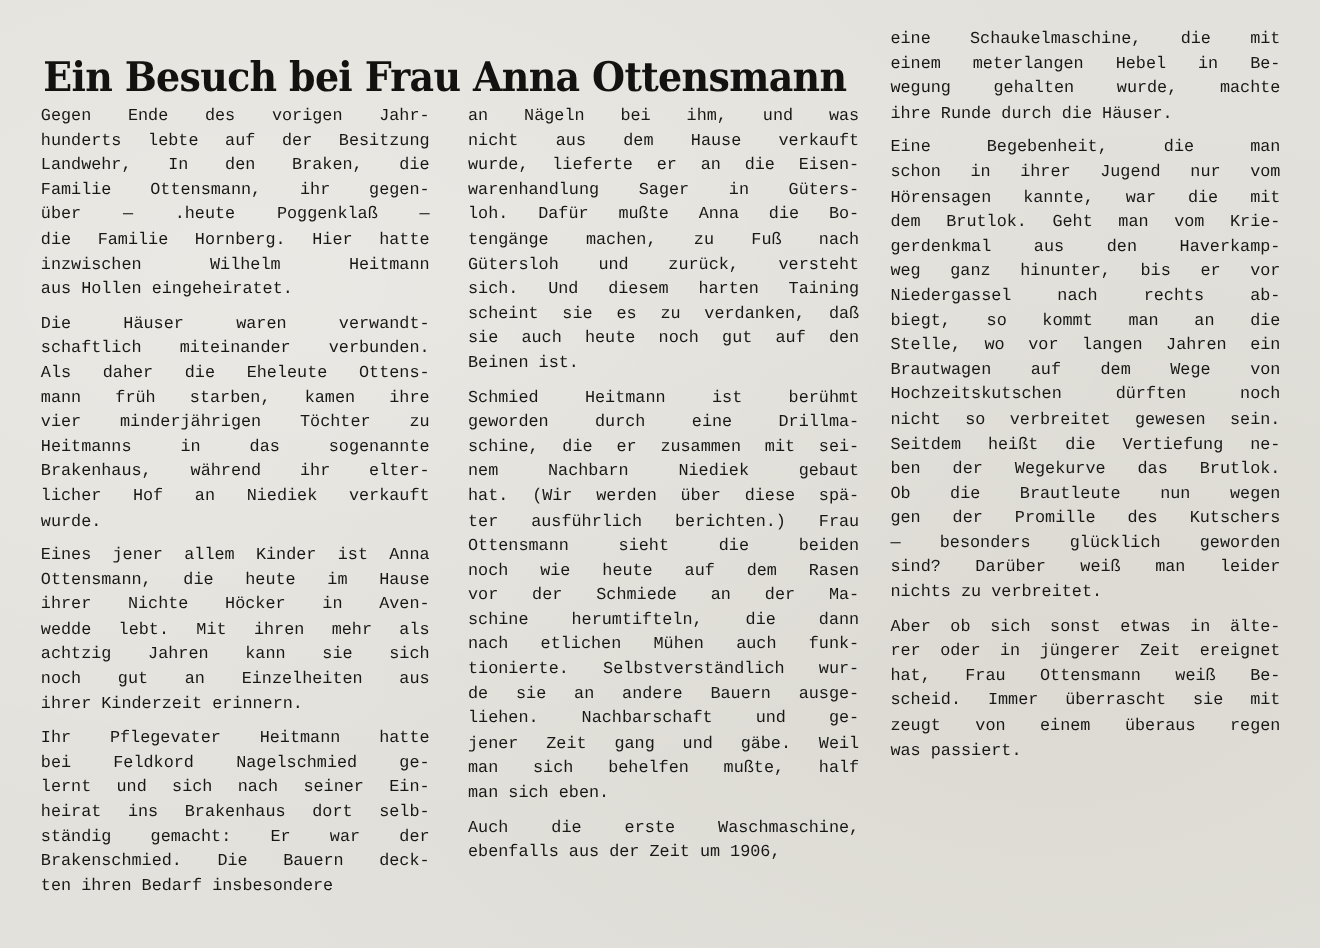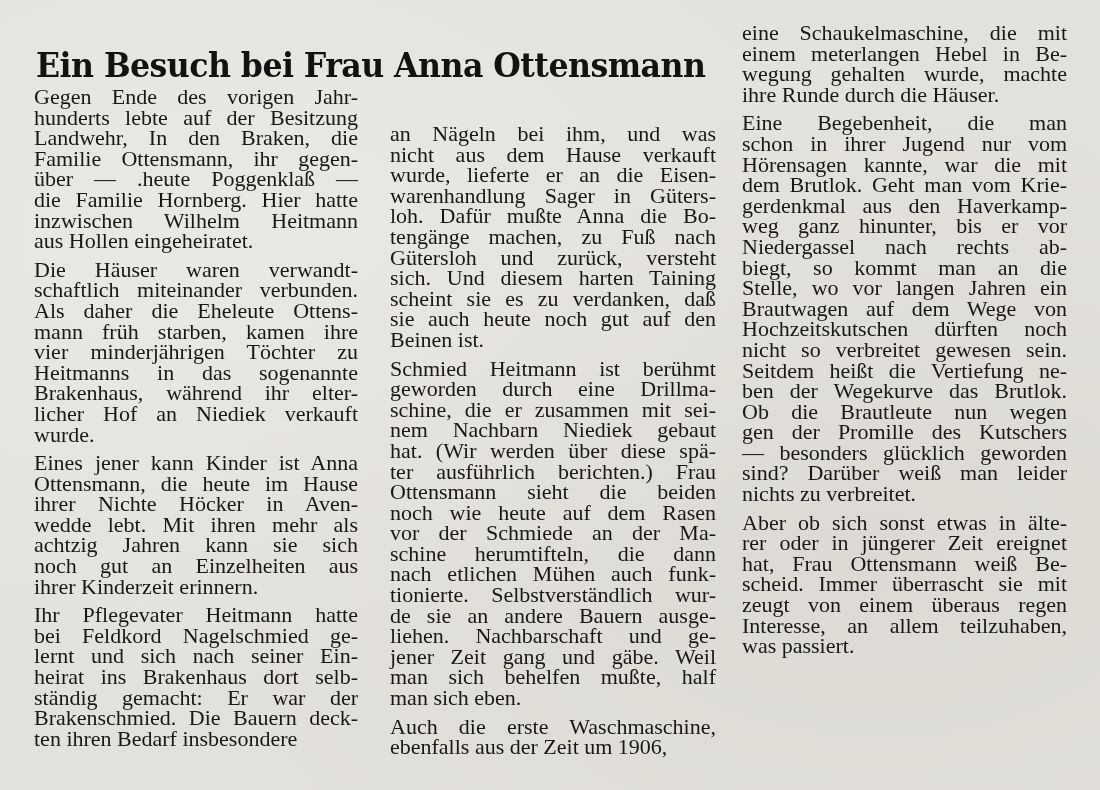--- a/index.html
+++ b/index.html
@@ -31,41 +31,41 @@
     font-size: 34px;
     font-weight: bold;
     color: #141210;
     letter-spacing: -0.6px;
     white-space: nowrap;
     transform: scaleX(0.93);
     transform-origin: left top;
   }
   .col {
     position: absolute;
-    font-family: Liberation Serif, serif;
-    font-size: 22px;
+    font-family: Liberation Mono, monospace;
+    font-size: 14px;
     line-height: 20.6px;
     color: #1a1816;
     text-align: justify;
     hyphens: manual;
   }
   .col p {
     margin: 0 0 8px 0;
   }
   .col .line {
     display: block;
     text-align: justify;
     text-align-last: justify;
     white-space: nowrap;
   }
   .col .line.last {
     text-align-last: left;
   }
   #col1 { left: 34px;  top: 87px;  width: 324px; }
-  #col2 { left: 390px; top: 87px;  width: 326px; margin-top: 37px; }
+  #col2 { left: 390px; top: 87px;  width: 326px; }
   #col3 { left: 742px; top: 23px;  width: 325px; }
 </style>
 </head>
 <body>
 
 <div class="page">
   <h1 class="headline">Ein Besuch bei Frau Anna Ottensmann</h1>
 
   <div class="col" id="col1">
       <p>
@@ -83,21 +83,21 @@
         <span class="line">schaftlich miteinander verbunden.</span>
         <span class="line">Als daher die Eheleute Ottens-</span>
         <span class="line">mann früh starben, kamen ihre</span>
         <span class="line">vier minderjährigen Töchter zu</span>
         <span class="line">Heitmanns in das sogenannte</span>
         <span class="line">Brakenhaus, während ihr elter-</span>
         <span class="line">licher Hof an Niediek verkauft</span>
         <span class="line last">wurde.</span>
       </p>
       <p>
-        <span class="line">Eines jener kann Kinder ist Anna</span>
+        <span class="line">Eines jener allem Kinder ist Anna</span>
         <span class="line">Ottensmann, die heute im Hause</span>
         <span class="line">ihrer Nichte Höcker in Aven-</span>
         <span class="line">wedde lebt. Mit ihren mehr als</span>
         <span class="line">achtzig Jahren kann sie sich</span>
         <span class="line">noch gut an Einzelheiten aus</span>
         <span class="line last">ihrer Kinderzeit erinnern.</span>
       </p>
       <p>
         <span class="line">Ihr Pflegevater Heitmann hatte</span>
         <span class="line">bei Feldkord Nagelschmied ge-</span>
@@ -173,17 +173,16 @@
         <span class="line">— besonders glücklich geworden</span>
         <span class="line">sind? Darüber weiß man leider</span>
         <span class="line last">nichts zu verbreitet.</span>
       </p>
       <p>
         <span class="line">Aber ob sich sonst etwas in älte-</span>
         <span class="line">rer oder in jüngerer Zeit ereignet</span>
         <span class="line">hat, Frau Ottensmann weiß Be-</span>
         <span class="line">scheid. Immer überrascht sie mit</span>
         <span class="line">zeugt von einem überaus regen</span>
-        <span class="line">Interesse, an allem teilzuhaben,</span>
         <span class="line last">was passiert.</span>
       </p>
     </div>
 </div>
 
 </body></html>

